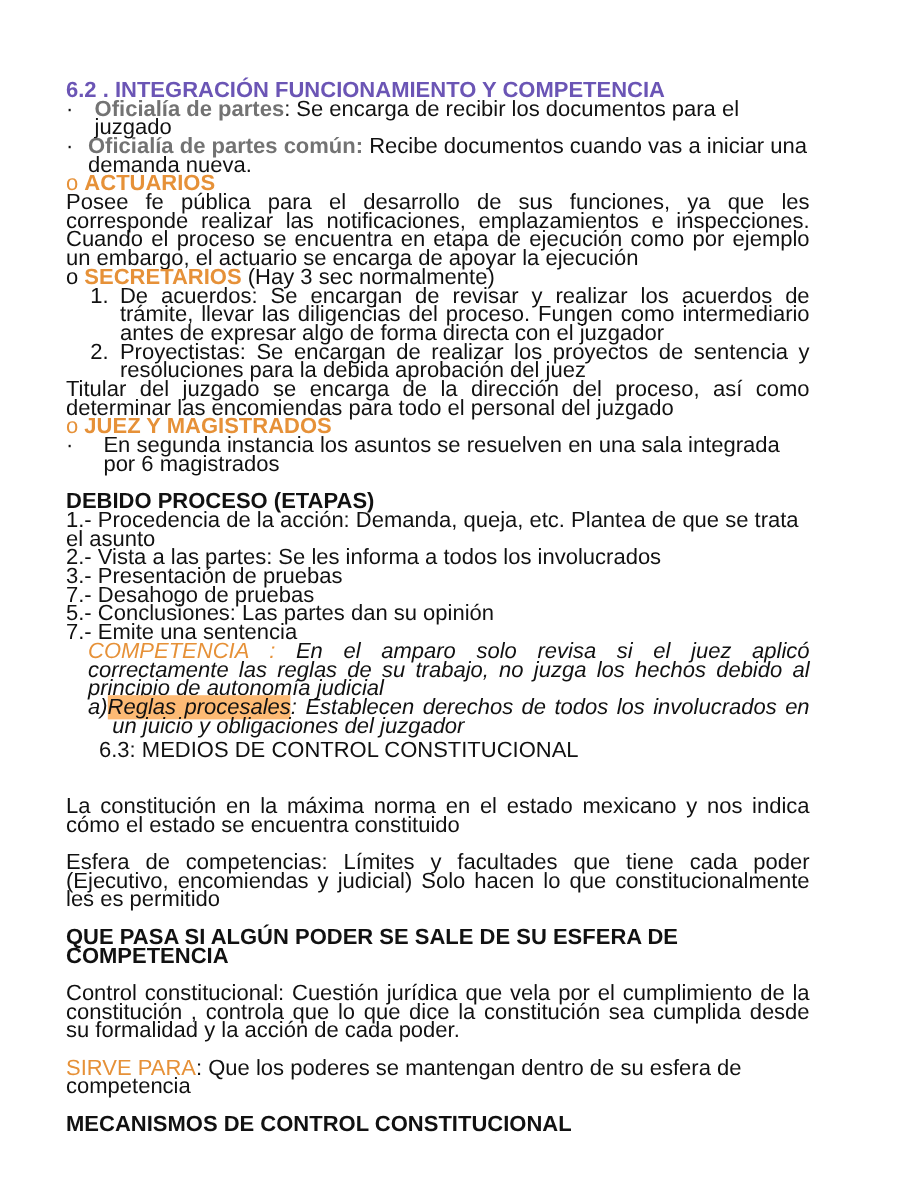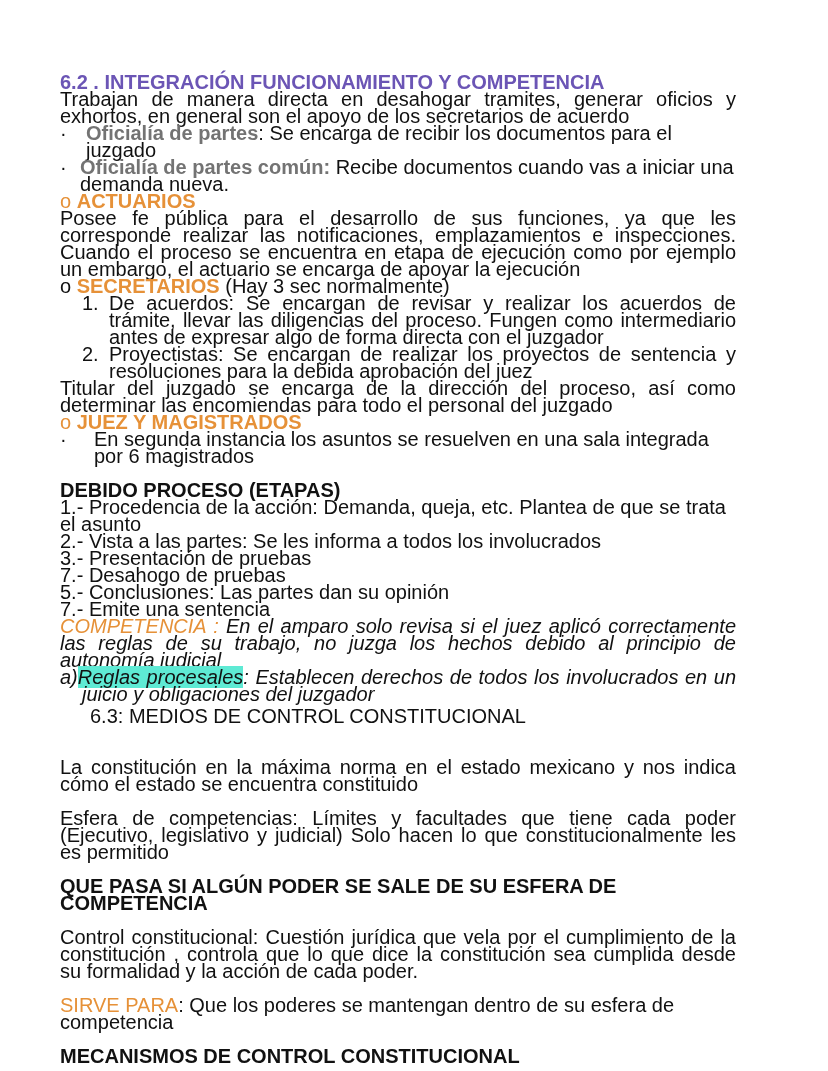--- a/index.html
+++ b/index.html
@@ -9,40 +9,39 @@
       font-family: "Liberation Sans", sans-serif;
       font-size: 20px; line-height: 17px; color: #111111;
     }
     .line { margin: 0; }
     .just { text-align: justify; text-align-last: left; }
     .purple { color: #6b55b5; font-weight: bold; }
     .orange { color: #e69138; font-weight: bold; }
     .orange-n { color: #e69138; }
     .blue { color: #737373; font-weight: bold; }
     .bold { font-weight: bold; }
-    .ital { font-style: italic; }
-    .hl { background: #5eead4; font-style: italic; }
+    .ital { font-style: italic; margin-left: 20px; }
+    .hl { background: #fdba74; font-style: italic; }
     .bullet-row { display: flex; }
     .bullet-row .dot { width: 20px; flex: none; }
     .bullet-row.b1 .dot { width: 26px; }
     .olist { margin: 0; padding: 0; }
     .olist .oi { display: flex; padding-left: 22px; }
     .olist .oi .num { width: 27px; flex: none; }
     .olist .oi .txt { flex: 1; text-align: justify; text-align-last: left; }
     .sp-17 { height: 17px; }
     .sub-title { padding-left: 30px; margin-top: 5px; }
   </style>
 </head>
 <body>
 
 <div class="page">
 
   <p class="line purple">6.2 . INTEGRACIÓN FUNCIONAMIENTO Y COMPETENCIA</p>
 
-  <p class="line just">Trabajan de manera directa en desahogar tramites, generar oficios y exhortos, en general son el apoyo de los secretarios de acuerdo</p>
   <div class="bullet-row b1">
     <span class="dot">·</span>
     <span><span class="blue">Oficialía de partes</span><span>: Se encarga de recibir los documentos para el juzgado</span></span>
   </div>
   <div class="bullet-row">
     <span class="dot">·</span>
     <span><span class="blue">Oficialía de partes común:</span><span> Recibe documentos cuando vas a iniciar una demanda nueva.</span></span>
   </div>
 
   <p class="line"><span class="orange-n">o </span><span class="orange">ACTUARIOS</span></p>
@@ -79,21 +78,21 @@
 
   <p class="line just ital"><span class="orange-n" style="font-weight:normal">COMPETENCIA :</span><span> En el amparo solo revisa si el juez aplicó correctamente las reglas de su trabajo, no juzga los hechos debido al principio de autonomía judicial</span></p>
   <p class="line just ital" style="padding-left:22px;text-indent:-22px"><span>a)</span><span class="hl">Reglas procesales</span><span>: Establecen derechos de todos los involucrados en un juicio y obligaciones del juzgador</span></p>
 
   <p class="line sub-title">6.3: MEDIOS DE CONTROL CONSTITUCIONAL</p>
 
   <div style="height:34px"></div>
 
   <p class="line just">La constitución en la máxima norma en el estado mexicano y nos indica cómo el estado se encuentra constituido</p>
   <div class="sp-17"></div>
-  <p class="line just">Esfera de competencias: Límites y facultades que tiene cada poder (Ejecutivo, legislativo y judicial) Solo hacen lo que constitucionalmente les es permitido</p>
+  <p class="line just">Esfera de competencias: Límites y facultades que tiene cada poder (Ejecutivo, encomiendas y judicial) Solo hacen lo que constitucionalmente les es permitido</p>
   <div class="sp-17"></div>
   <p class="line bold">QUE PASA SI ALGÚN PODER SE SALE DE SU ESFERA DE COMPETENCIA</p>
   <div class="sp-17"></div>
   <p class="line just">Control constitucional: Cuestión jurídica que vela por el cumplimiento de la constitución , controla que lo que dice la constitución sea cumplida desde su formalidad y la acción de cada poder.</p>
   <div class="sp-17"></div>
   <p class="line"><span class="orange-n">SIRVE PARA</span><span>: Que los poderes se mantengan dentro de su esfera de competencia</span></p>
   <div class="sp-17"></div>
   <p class="line bold">MECANISMOS DE CONTROL CONSTITUCIONAL</p>
 </div>
 

